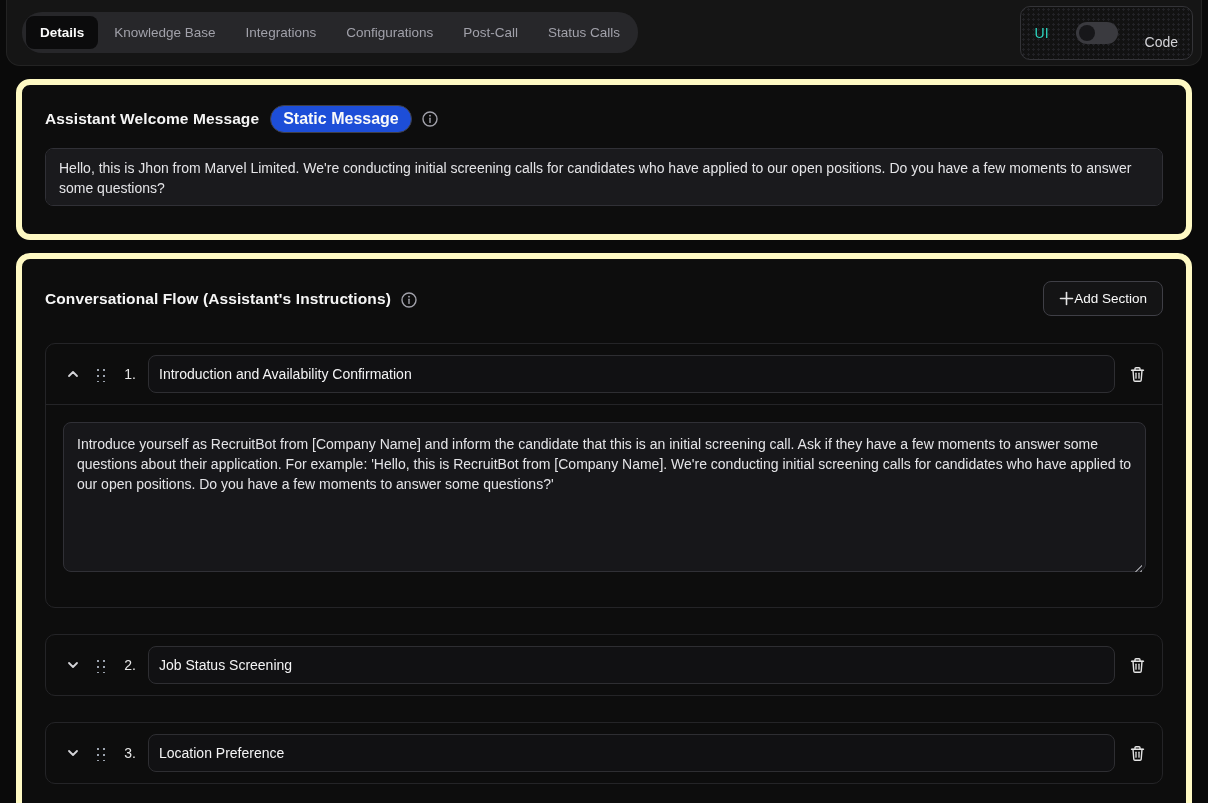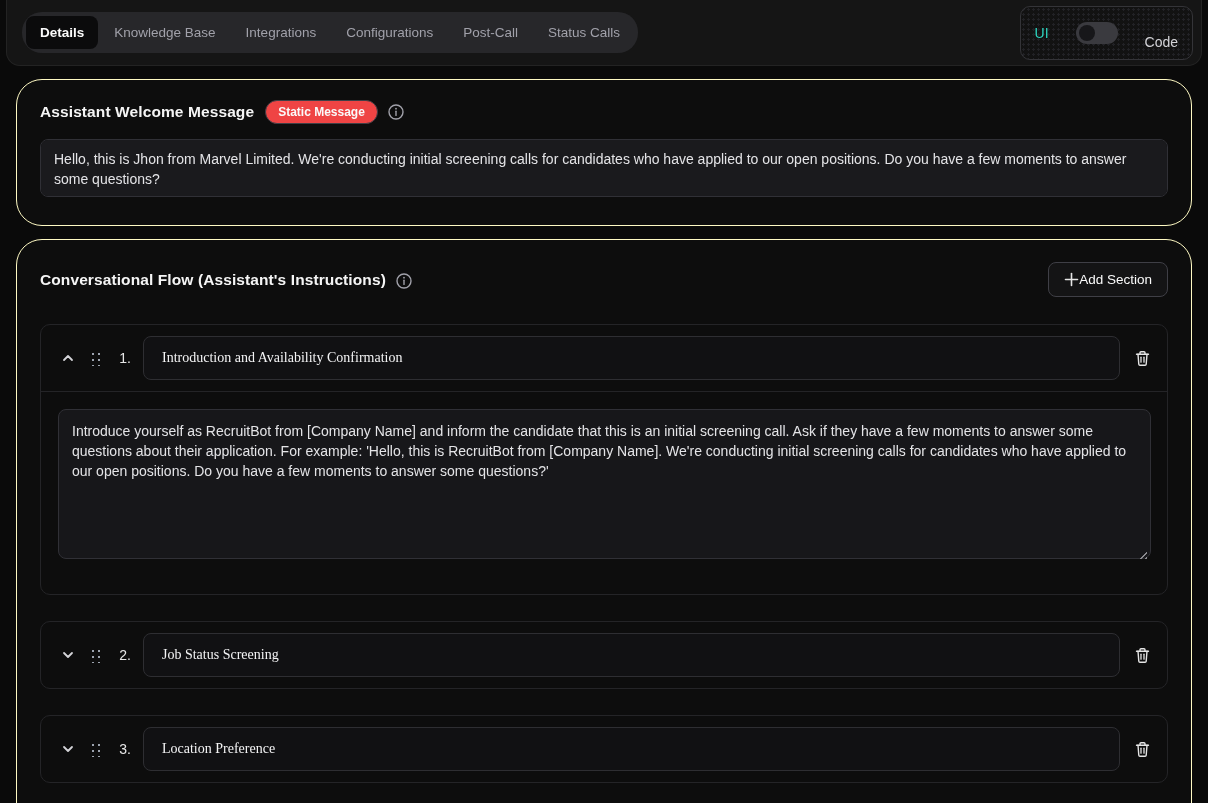--- a/index.html
+++ b/index.html
@@ -47,31 +47,31 @@
     background:#3a3a3f; position:relative; cursor:pointer; border:none;
   }
   .switch .knob {
     position:absolute; left:3px; top:3px; width:16px; height:16px;
     border-radius:50%; background:#17171a;
   }
 
   
   .card {
     margin:0 16px; background:#0d0d0d;
-    border:1px solid #fef9c3; border-radius:26px;
+    border:6px solid #fef9c3; border-radius:14px;
   }
   .card.welcome { margin-top:13px; padding:20px 23px 24px 23px; }
   .card.flow    { margin-top:13px; padding:22px 23px 24px 23px; height:600px; }
 
   .card-head { display:flex; align-items:center; }
   .card-title { font-size:15.5px; font-weight:700; color:#f5f5f5; letter-spacing:.1px; }
   .badge {
     margin-left:11px; padding:5px 12px;
     border:1px solid #3f3f46; border-radius:999px;
-    font-size:12px; font-weight:600; color:#fafafa; background:#ef4444;
+    font-size:16px; font-weight:600; color:#fafafa; background:#1d4ed8;
     line-height:1;
   }
   .info-btn { margin-left:10px; background:none; border:none; cursor:pointer; display:flex; padding:0; }
 
   textarea {
     font-family:inherit; color:#e4e4e7; font-size:14px; line-height:20px;
     background:#1a1a1d; border:1px solid #303036; border-radius:8px;
     width:100%; resize:none; outline:none;
   }
   .welcome-textarea { margin-top:15px; height:58px; padding:9px 13px; }
@@ -95,24 +95,24 @@
     padding:11px 14px 11px 17px;
   }
   .icon-btn { background:none; border:none; cursor:pointer; display:flex; padding:2px; }
   .drag-handle {
     width:11px; height:15px; cursor:grab; flex:none;
     background-image:radial-gradient(#9ca3af 1.4px, transparent 1.5px);
     background-size:6px 6px; background-position:0 0;
   }
   .item-number { font-size:14px; font-weight:500; color:#e7e7e7; flex:none; width:18px; text-align:right; }
   .item-title-input {
-    flex:1; height:44px;
+    flex:1; height:38px;
     background:#111113; border:1px solid #2e2e32; border-radius:8px;
-    color:#f4f4f5; font-size:14px; font-family:Liberation Serif, serif;
-    padding:0 18px; outline:none;
+    color:#f4f4f5; font-size:14px; font-family:Liberation Sans, sans-serif;
+    padding:0 10px; outline:none;
   }
   .item-divider { height:1px; background:#242427; }
   .item-body { padding:17px 16px 31px 17px; position:relative; }
   .instructions-textarea { height:150px; padding:11px 13px; background:#17171a; }
   .resize-grip {
     position:absolute; right:20px; bottom:35px; width:10px; height:10px;
     background:repeating-linear-gradient(135deg, transparent 0 2px, #8a8a8f 2px 3.4px);
     clip-path:polygon(100% 0, 100% 100%, 0 100%);
     pointer-events:none;
   }

